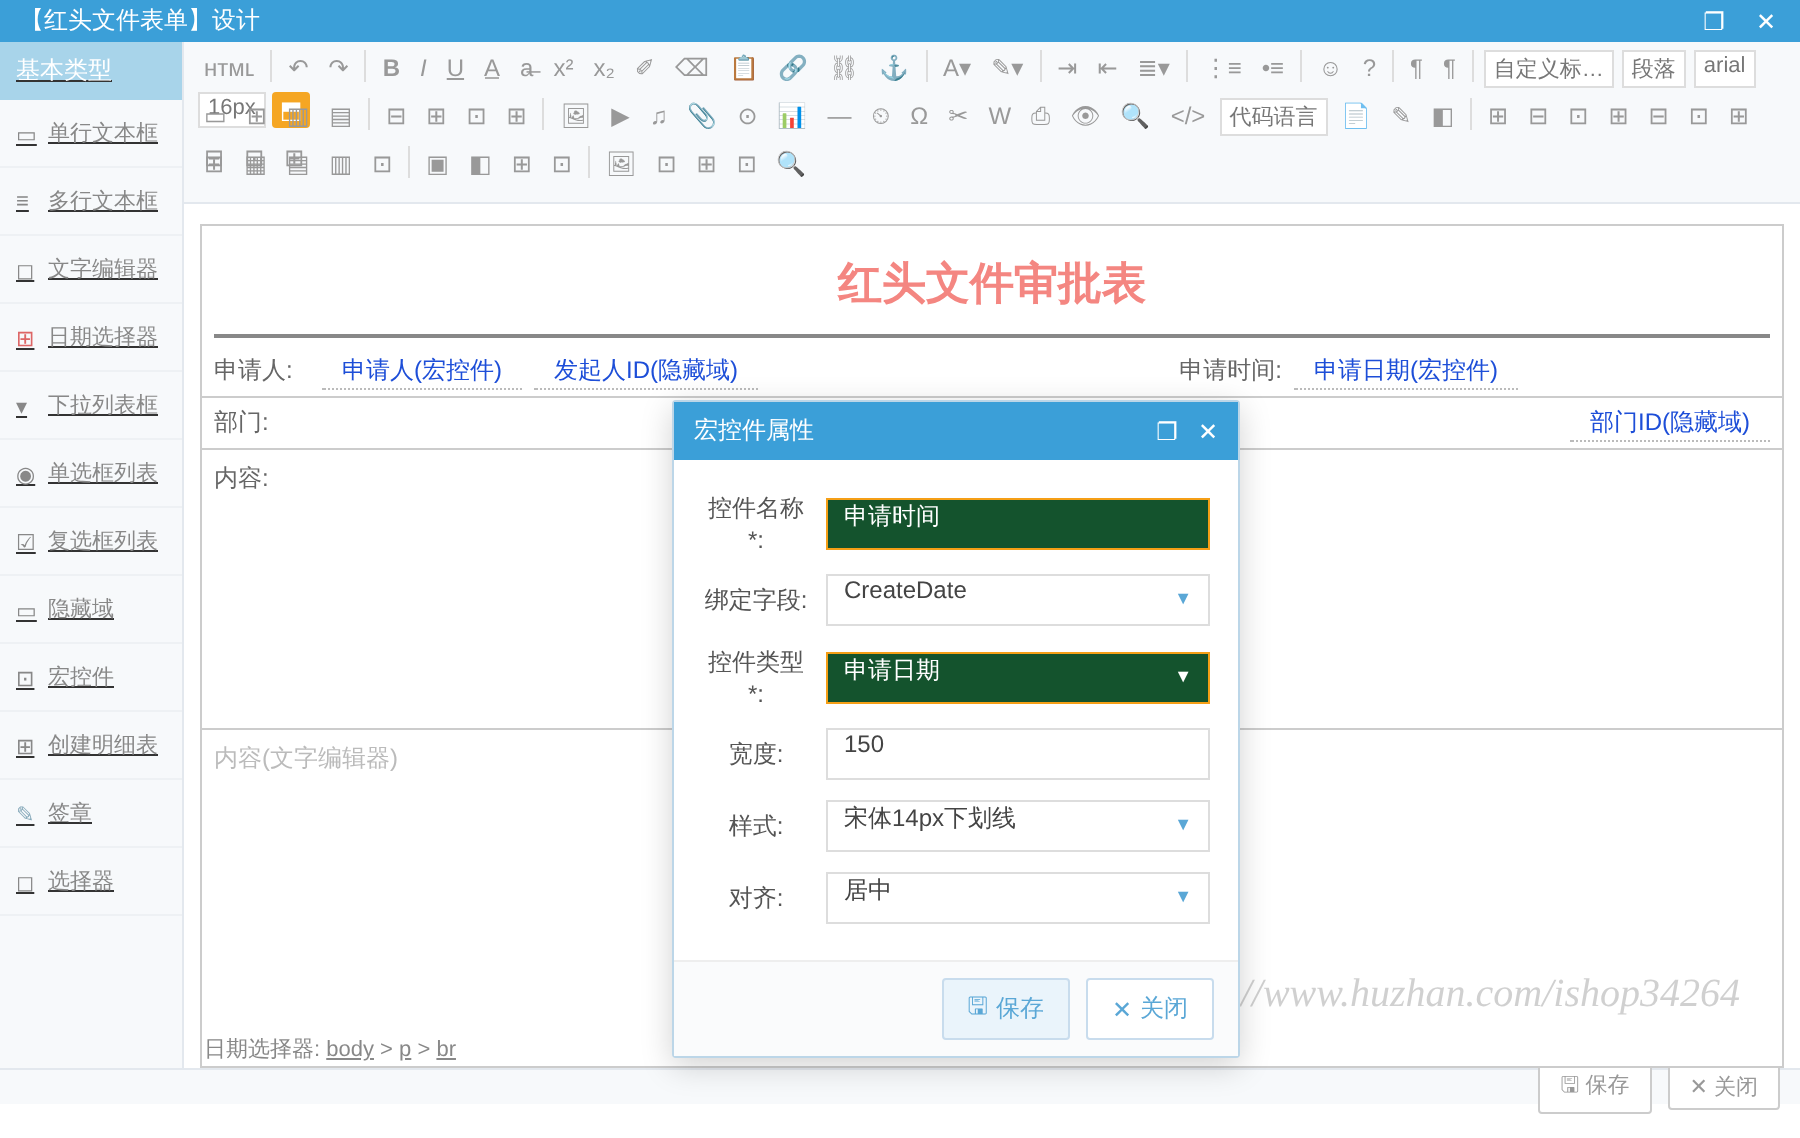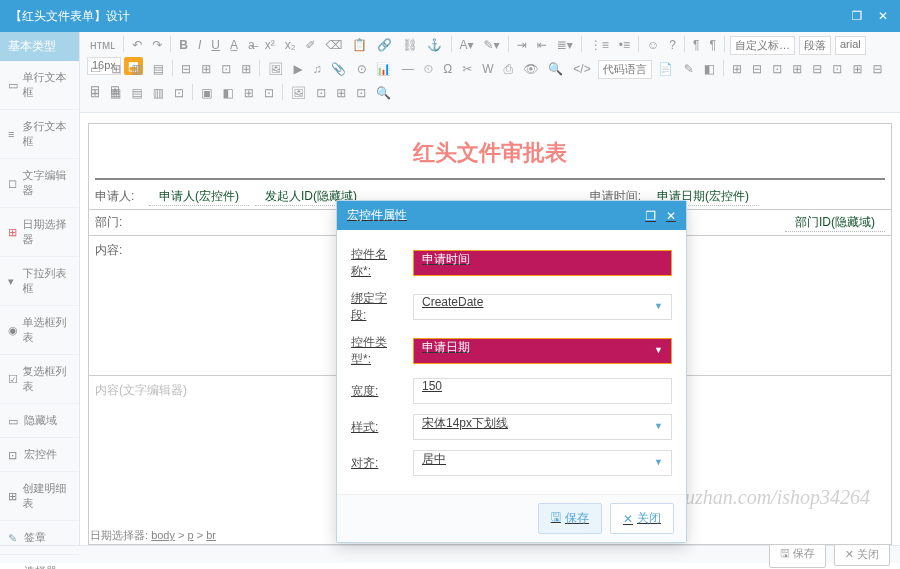--- a/index.html
+++ b/index.html
@@ -1,61 +1,61 @@
 <!DOCTYPE html>
 <html><head>
 <meta charset="utf-8">
 <style>
   * { box-sizing: border-box; margin: 0; padding: 0; }
   body { font-family: "Microsoft YaHei", Arial, sans-serif; font-size: 12px; background: #fff; color: #333; width: 900px; height: 569px; overflow: hidden; position: relative; }
   
-  .title-bar { background: #3b9fd8; color: #fff; height: 32px; display: flex; align-items: center; padding: 0 10px; justify-content: space-between; }
+  .title-bar { background: #3b9fd8; color: #fff; height: 21px; display: flex; align-items: center; padding: 0 10px; justify-content: space-between; }
   .title-bar .title { font-size: 12px; }
   .title-bar .ctrls { display: flex; gap: 12px; }
   .title-bar .ctrl { width: 14px; height: 14px; display: inline-flex; align-items: center; justify-content: center; cursor: pointer; font-size: 12px; }
   
   .main { display: flex; height: calc(100% - 26px - 30px); }
   
-  .sidebar { width: 80px; background: #f7f9fb; border-right: 1px solid #e3e8ee; display: flex; flex-direction: column; }
+  .sidebar { width: 92px; background: #f7f9fb; border-right: 1px solid #e3e8ee; display: flex; flex-direction: column; text-decoration: underline; }
   .sidebar-header { background: #a8d4ea; color: #fff; padding: 6px 8px; font-size: 12px; }
   .side-item { padding: 9px 8px; border-bottom: 1px solid #eef1f4; color: #888; font-size: 11px; cursor: pointer; display: flex; align-items: center; gap: 4px; }
   .side-item .ico { width: 12px; height: 12px; display: inline-block; }
   
   .content { flex: 1; display: flex; flex-direction: column; min-width: 0; }
   
   .toolbar { background: #f7f9fb; border-bottom: 1px solid #e3e8ee; padding: 4px 6px; }
   .tb-row { display: flex; gap: 2px; flex-wrap: wrap; height: 24px; }
   .tb-btn { padding: 2px 4px; color: #999; cursor: pointer; font-size: 12px; border-radius: 2px; }
   .tb-sep { width: 1px; height: 16px; background: #ddd; margin: 0 2px; }
   .tb-sel { border: 1px solid #ddd; background: #fff; font-size: 11px; padding: 1px 4px; color: #777; margin: 0 1px; }
   
   .editor { flex: 1; overflow: hidden; padding: 10px 8px 0 8px; position: relative; }
   .editor-body { border: 1px solid #ccc; height: 100%; background: #fff; }
   .doc-title { color: #f48681; font-size: 22px; font-weight: bold; text-align: center; padding: 14px 0 10px 0; }
   .hr-red { border-top: 2px solid #888; margin: 0 6px 4px 6px; }
   .frow { display: flex; border-bottom: 1px solid #ccc; min-height: 26px; align-items: center; padding: 2px 6px; gap: 6px; justify-content: space-between; }
   .flabel { color: #666; font-size: 12px; min-width: 48px; }
-  .fph { color: #14532d; font-size: 12px; border-bottom: 1px dotted #bbb; padding: 0 10px; }
+  .fph { color: #1d4ed8; font-size: 12px; border-bottom: 1px dotted #bbb; padding: 0 10px; }
   .fcontent { padding: 6px; color: #666; border-bottom: 1px solid #ccc; height: 140px; }
   .fcontent2 { padding: 6px; color: #bbb; height: 120px; }
   
   .path-bar { position: absolute; bottom: 2px; left: 10px; font-size: 11px; color: #888; }
   .path-bar a { color: #888; text-decoration: underline; }
   
   .footer { height: 18px; border-top: 1px solid #e3e8ee; display: flex; justify-content: flex-end; align-items: center; padding: 0 10px; gap: 8px; background: #f7f9fb; }
   .footer-btn { border: 1px solid #ccc; background: #fff; padding: 3px 10px; color: #999; border-radius: 2px; cursor: pointer; font-size: 11px; }
   
-  .modal-overlay { position: absolute; top: 200px; left: 336px; width: 351px; background: #fff; border: 1px solid #bcd6e8; border-radius: 2px; box-shadow: 0 4px 16px rgba(0,0,0,0.18); z-index: 100; text-decoration: underline; }
+  .modal-overlay { position: absolute; top: 200px; left: 336px; width: 284px; background: #fff; border: 1px solid #bcd6e8; border-radius: 2px; box-shadow: 0 4px 16px rgba(0,0,0,0.18); z-index: 100; }
   .modal-head { background: #3b9fd8; color: #fff; padding: 6px 10px; display: flex; justify-content: space-between; align-items: center; font-size: 12px; }
   .modal-head .mctrls { display: flex; gap: 10px; }
   .modal-body { padding: 16px 14px 8px 14px; }
   .mrow { display: flex; align-items: center; margin-bottom: 10px; }
-  .mlab { width: 62px; text-align: left; padding-right: 20px; font-size: 12px; color: #555; }
+  .mlab { width: 62px; text-align: center; padding-right: 8px; font-size: 12px; color: #555; }
   .minput { flex: 1; height: 26px; border: 1px solid #ddd; padding: 0 8px; font-size: 12px; color: #444; background: #fff; position: relative; }
-  .minput.orange { background: #be185d; color: #fff; border-color: #f59f16; }
+  .minput.orange { background: #14532d; color: #fff; border-color: #f59f16; }
   .minput.drop::after { content: "▼"; position: absolute; right: 8px; top: 6px; font-size: 9px; color: #5aa7d6; }
   .minput.orange.drop::after { color: #fff; }
   .modal-foot { border-top: 1px solid #eee; padding: 8px 12px; display: flex; justify-content: flex-end; gap: 8px; background: #fafbfc; }
   .mbtn { border: 1px solid #c8dced; background: #fff; padding: 4px 12px; font-size: 12px; color: #5aa7d6; border-radius: 2px; cursor: pointer; display: inline-flex; align-items: center; gap: 4px; }
   .mbtn.primary { background: #eaf4fb; }
   
   .watermark { position: absolute; bottom: 60px; right: 30px; font-size: 20px; color: rgba(120,120,120,0.35); z-index: 50; font-family: serif; font-style: italic; pointer-events: none; }
 </style>
 </head>
 <body>

